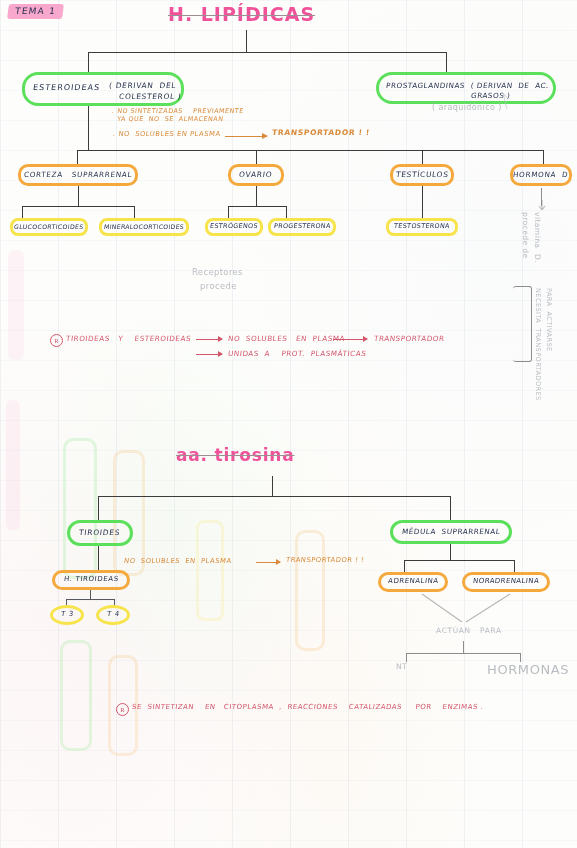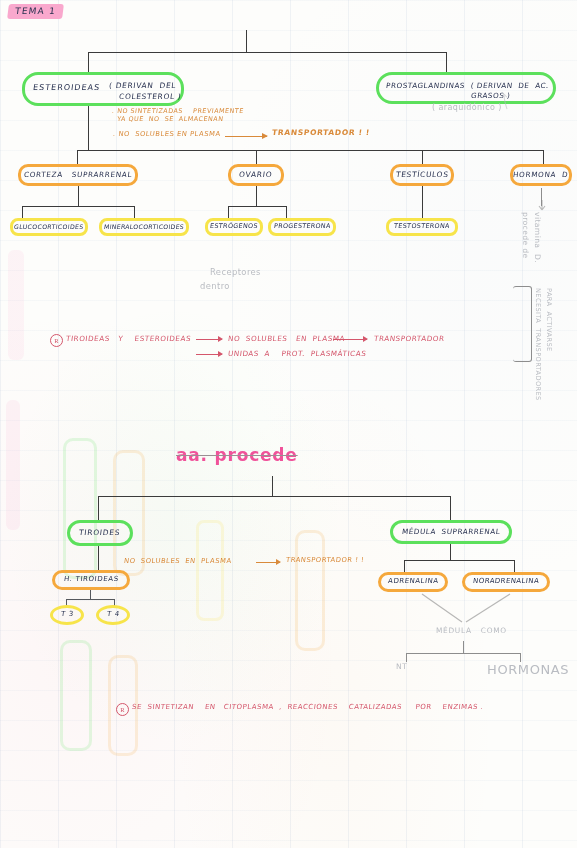--- a/index.html
+++ b/index.html
@@ -81,20 +81,22 @@
   <div class="ghost" style="left:113px;top:450px;width:26px;height:120px;border:3px solid #f5a83c;border-radius:10px;"></div>
   <div class="ghost" style="left:295px;top:530px;width:24px;height:115px;border:3px solid #f5a83c;border-radius:10px;"></div>
   <div class="ghost" style="left:196px;top:520px;width:22px;height:95px;border:3px solid #f7e44a;border-radius:8px;"></div>
   <div class="ghost" style="left:60px;top:640px;width:26px;height:105px;border:3px solid #5ce05c;border-radius:10px;"></div>
   <div class="ghost" style="left:108px;top:655px;width:24px;height:95px;border:3px solid #f5a83c;border-radius:10px;"></div>
   <div class="ghost" style="left:8px;top:250px;width:16px;height:110px;background:linear-gradient(#f9a8cd,#f9a8cd);border-radius:6px;opacity:.12;"></div>
   <div class="ghost" style="left:6px;top:400px;width:14px;height:130px;background:#f9a8cd;border-radius:6px;opacity:.12;"></div>
 
   <div class="hw hl-pink ink-blue slant" style="left:8px;top:4px;padding:2px 7px 3px 7px;font-size:9px;letter-spacing:1.2px;">TEMA 1</div>
 
+  <div class="hw ink-pink" style="left:168px;top:4px;font-size:19px;font-weight:700;letter-spacing:1px;
+              text-decoration:line-through;text-decoration-thickness:1px;text-decoration-color:#9a8f93;">H. LIPÍDICAS</div>
 
   <div class="ln ln-v" style="left:246px;top:30px;height:22px;"></div>
 
   <div class="ln ln-h" style="left:88px;top:52px;width:358px;"></div>
   <div class="ln ln-v" style="left:88px;top:52px;height:22px;"></div>
   <div class="ln ln-v" style="left:446px;top:52px;height:22px;"></div>
 
   <div class="box bx-green" style="left:22px;top:72px;width:162px;height:34px;">
     <div class="lbl" style="position:relative;width:100%;height:100%;">
       <span class="hw ink-blue slant" style="left:8px;top:9px;font-size:8px;letter-spacing:1px;">ESTEROIDEAS</span>
@@ -183,22 +185,22 @@
     <path d="M6 0 L6 10 M6 10 L3 6 M6 10 L9 6" stroke="#8d8d8d" stroke-width="1.1" fill="none"></path>
   </svg>
 
   <div class="vtext hw ink-pencil" style="left:529px;top:212px;transform:rotate(90deg);font-size:7.6px;">procede de</div>
   <div class="vtext hw ink-pencil" style="left:541px;top:212px;transform:rotate(90deg);font-size:7.6px;">vitamina  D.</div>
 
   <div class="brace" style="left:513px;top:286px;width:18px;height:74px;"></div>
   <div class="vtext hw ink-pencil" style="left:541px;top:288px;transform:rotate(90deg);font-size:6.6px;letter-spacing:.4px;">NECESITA  TRANSPORTADORES</div>
   <div class="vtext hw ink-pencil" style="left:552px;top:288px;transform:rotate(90deg);font-size:6.6px;letter-spacing:.4px;">PARA  ACTIVARSE</div>
 
-  <div class="hw ink-pencil" style="left:192px;top:268px;font-size:8.4px;margin-left:18px;">Receptores</div>
-  <div class="hw ink-pencil" style="left:200px;top:282px;font-size:8.4px;">dentro</div>
+  <div class="hw ink-pencil" style="left:192px;top:268px;font-size:8.4px;">Receptores</div>
+  <div class="hw ink-pencil" style="left:200px;top:282px;font-size:8.4px;">procede</div>
 
   <div style="position:absolute;left:50px;top:334px;width:11px;height:11px;
               border:1.1px solid #d4566b;border-radius:50%;
               display:flex;align-items:center;justify-content:center;
               font-size:6.5px;color:#d4566b;font-family:'Liberation Serif',serif;">
     <span>R</span>
   </div>
   <div class="hw ink-red slant" style="left:66px;top:335px;font-size:7.2px;letter-spacing:.55px;">TIROIDEAS   Y    ESTEROIDEAS</div>
   <div class="arrow-r" style="left:196px;top:334px;width:26px;height:10px;">
     <div class="shaft" style="width:26px;background:#d4566b;"></div>
@@ -211,21 +213,21 @@
   </div>
   <div class="hw ink-red slant" style="left:374px;top:335px;font-size:7.2px;letter-spacing:.55px;">TRANSPORTADOR</div>
 
   <div class="arrow-r" style="left:196px;top:349px;width:26px;height:10px;">
     <div class="shaft" style="width:26px;background:#d4566b;"></div>
     <div class="head" style="border-left:5px solid #d4566b;"></div>
   </div>
   <div class="hw ink-red slant" style="left:228px;top:350px;font-size:7.2px;letter-spacing:.55px;">UNIDAS  A    PROT.  PLASMÁTICAS</div>
 
   <div class="hw ink-pink" style="left:176px;top:446px;font-size:17px;font-weight:700;letter-spacing:.8px;
-              text-decoration:line-through;text-decoration-thickness:1px;text-decoration-color:#9a8f93;">aa. procede</div>
+              text-decoration:line-through;text-decoration-thickness:1px;text-decoration-color:#9a8f93;">aa. tirosina</div>
 
   <div class="ln ln-v" style="left:272px;top:476px;height:20px;"></div>
   <div class="ln ln-h" style="left:98px;top:496px;width:352px;"></div>
   <div class="ln ln-v" style="left:98px;top:496px;height:24px;"></div>
   <div class="ln ln-v" style="left:450px;top:496px;height:24px;"></div>
 
   <div class="box bx-green" style="left:67px;top:520px;width:66px;height:26px;">
     <span class="hw ink-blue slant" style="position:relative;left:0;top:0;font-size:7.4px;letter-spacing:.8px;">TIROIDES</span>
   </div>
   <div class="ln ln-v" style="left:98px;top:546px;height:24px;"></div>
@@ -266,21 +268,21 @@
   </div>
   <div class="box bx-orange" style="left:462px;top:572px;width:88px;height:20px;">
     <span class="hw ink-blue slant" style="position:relative;left:0;top:0;font-size:7px;letter-spacing:.4px;">NORADRENALINA</span>
   </div>
 
   <svg class="ghost" style="left:400px;top:592px;opacity:.62;" width="140" height="34" viewBox="0 0 140 34">
     <path d="M22 2 L62 30" stroke="#8d8d8d" stroke-width="1.2" fill="none"></path>
     <path d="M110 2 L66 30" stroke="#8d8d8d" stroke-width="1.2" fill="none"></path>
   </svg>
 
-  <div class="hw ink-pencil" style="left:436px;top:627px;font-size:7.4px;letter-spacing:.7px;">MÉDULA   COMO</div>
+  <div class="hw ink-pencil" style="left:436px;top:627px;font-size:7.4px;letter-spacing:.7px;">ACTÚAN   PARA</div>
 
   <div class="ln ln-v ln-gray" style="left:463px;top:641px;height:12px;"></div>
   <div class="ln ln-h ln-gray" style="left:406px;top:653px;width:114px;"></div>
   <div class="ln ln-v ln-gray" style="left:406px;top:653px;height:9px;"></div>
   <div class="ln ln-v ln-gray" style="left:520px;top:653px;height:9px;"></div>
 
   <div class="hw ink-pencil" style="left:396px;top:663px;font-size:7.6px;letter-spacing:.6px;">NT</div>
   <div class="hw ink-pencil" style="left:487px;top:663px;font-size:13px;letter-spacing:.6px;">HORMONAS</div>
 
   <div style="position:absolute;left:116px;top:703px;width:11px;height:11px;

